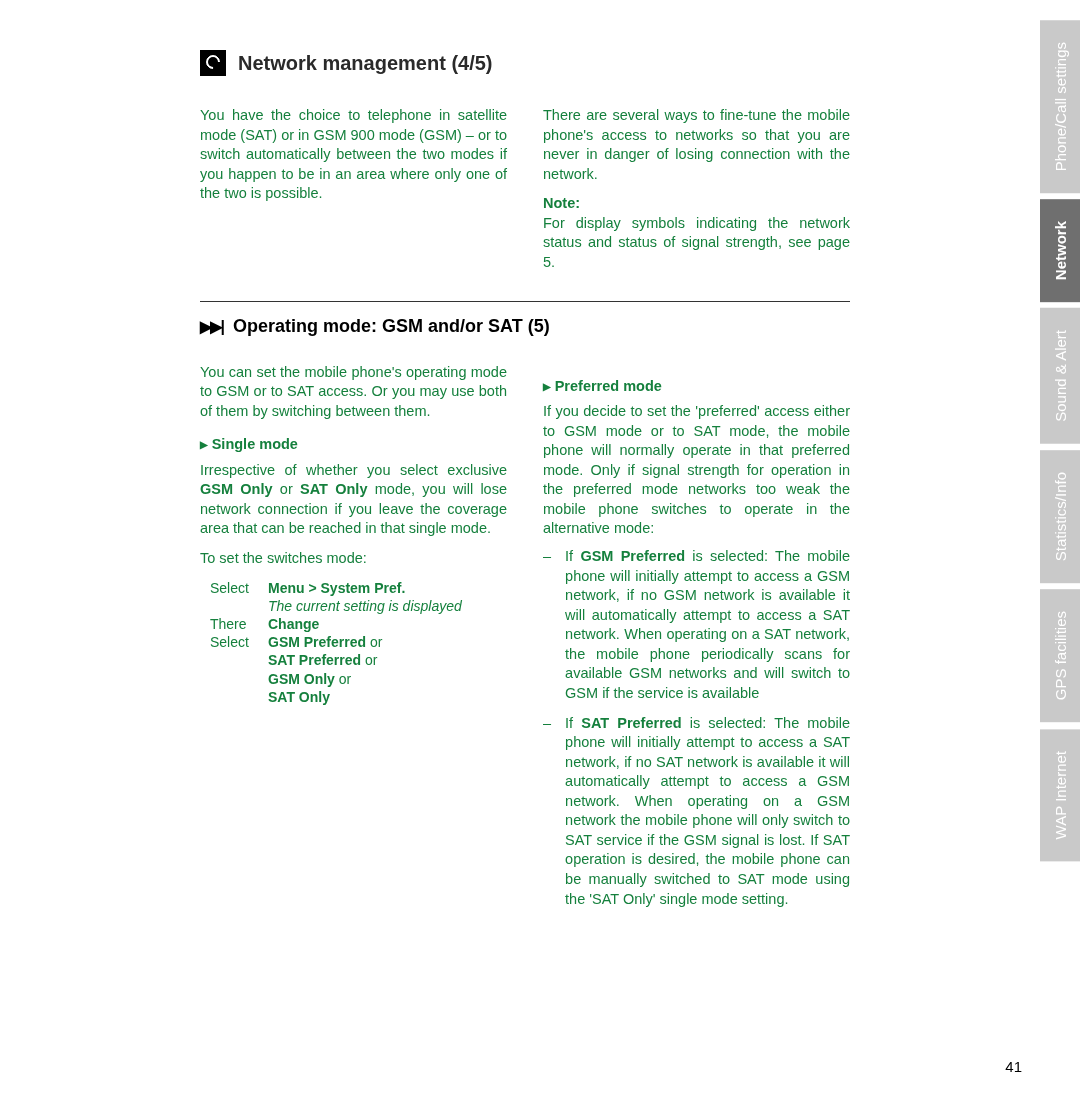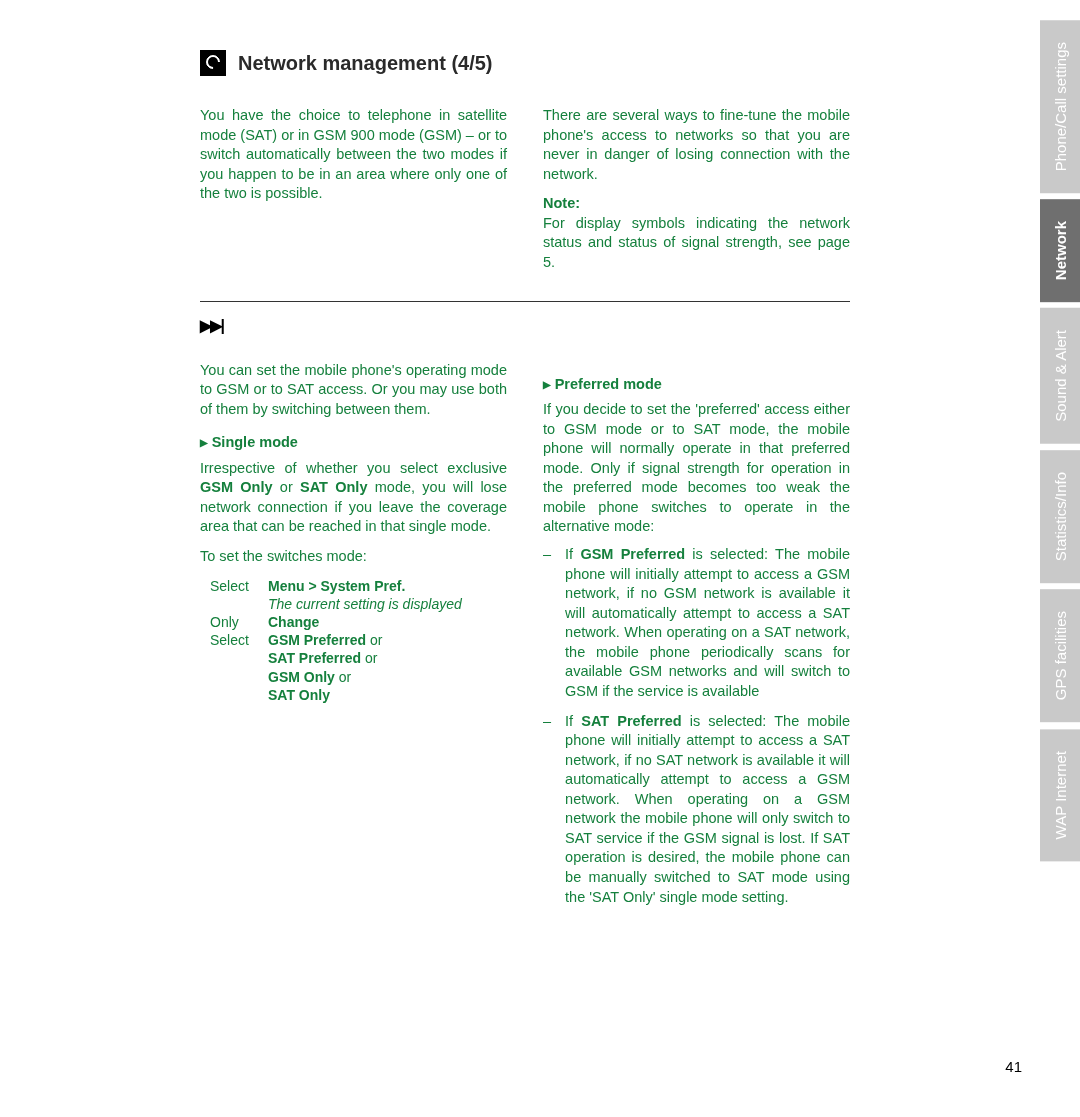--- a/index.html
+++ b/index.html
@@ -165,20 +165,21 @@
       <div>There are several ways to fine-tune the mobile phone's access to networks so that you are never in danger of losing connection with the network.</div>
       <div class="note-label">Note:</div>
       <div>For display symbols indicating the network status and status of signal strength, see page 5.</div>
     </div>
   </div>
 
   <hr class="rule">
 
   <div class="sub-row">
     <span class="sub-icon">▶▶|</span>
+    <span class="sub-title">Operating mode: GSM and/or SAT (5)</span>
   </div>
 
   <div class="cols">
     <div class="col">
       <div>You can set the mobile phone's operating mode to GSM or to SAT access. Or you may use both of them by switching between them.</div>
 
       <div class="sect-h">
         <span>Single mode</span>
       </div>
       <div>
@@ -189,21 +190,21 @@
       <div class="steps" id="steps-host">
           <div class="step">
             <div class="a">Select</div>
             <div class="b"><strong>Menu &gt; System Pref.</strong></div>
           </div>
           <div class="step">
             <div class="a"></div>
             <div class="b ital">The current setting is displayed</div>
           </div>
           <div class="step">
-            <div class="a">Only</div>
+            <div class="a">There</div>
             <div class="b"><strong>Change</strong></div>
           </div>
           <div class="step">
             <div class="a">Select</div>
             <div class="b"><strong>GSM Preferred</strong> or</div>
           </div>
           <div class="step">
             <div class="a"></div>
             <div class="b"><strong>SAT Preferred</strong> or</div>
           </div>
@@ -215,21 +216,21 @@
             <div class="a"></div>
             <div class="b"><strong>SAT Only</strong></div>
           </div>
         </div>
     </div>
 
     <div class="col">
       <div class="sect-h">
         <span>Preferred mode</span>
       </div>
-      <div>If you decide to set the 'preferred' access either to GSM mode or to SAT mode, the mobile phone will normally operate in that preferred mode. Only if signal strength for operation in the preferred mode becomes too weak the mobile phone switches to operate in the alternative mode:</div>
+      <div>If you decide to set the 'preferred' access either to GSM mode or to SAT mode, the mobile phone will normally operate in that preferred mode. Only if signal strength for operation in the preferred mode networks too weak the mobile phone switches to operate in the alternative mode:</div>
 
       <div class="dash-list" id="dash-host">
           <div class="dash-item">
             <div class="m">–</div>
             <div class="t">If <strong>GSM Preferred</strong> is selected: The mobile phone will initially attempt to access a GSM network, if no GSM network is available it will automatically attempt to access a SAT network.  When operating on a SAT network, the mobile phone periodically scans for available GSM networks and will switch to GSM if the service is available</div>
           </div>
           <div class="dash-item">
             <div class="m">–</div>
             <div class="t">If <strong>SAT Preferred</strong> is selected: The mobile phone will initially attempt to access a SAT network, if no SAT network is available it will automatically attempt to access a GSM network.  When operating on a GSM network the mobile phone will only switch to SAT service if the GSM signal is lost.  If SAT operation is desired, the mobile phone can be manually switched to SAT mode using the 'SAT Only' single mode setting.</div>
           </div>

